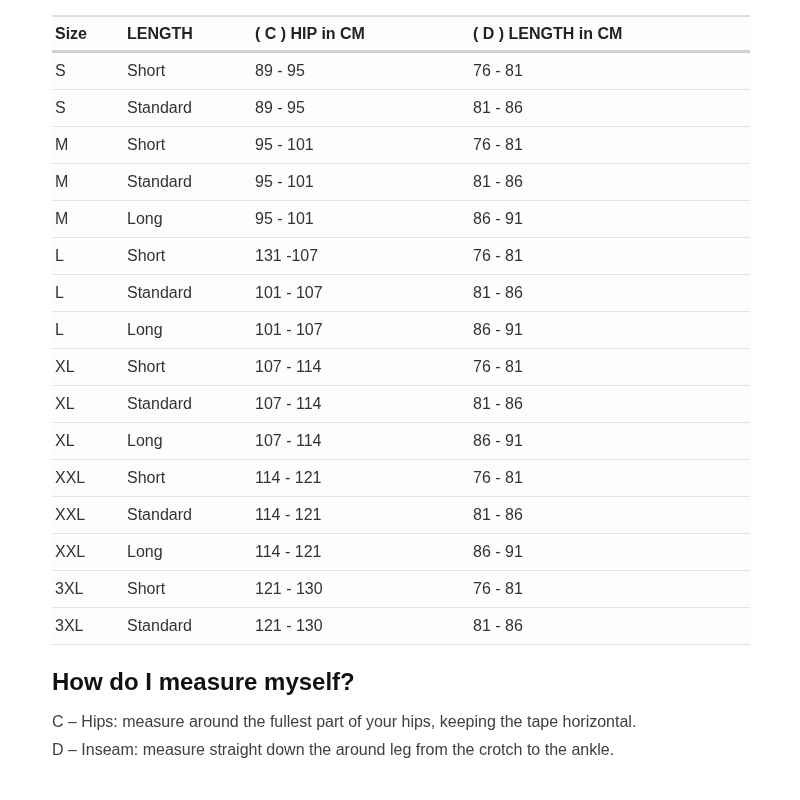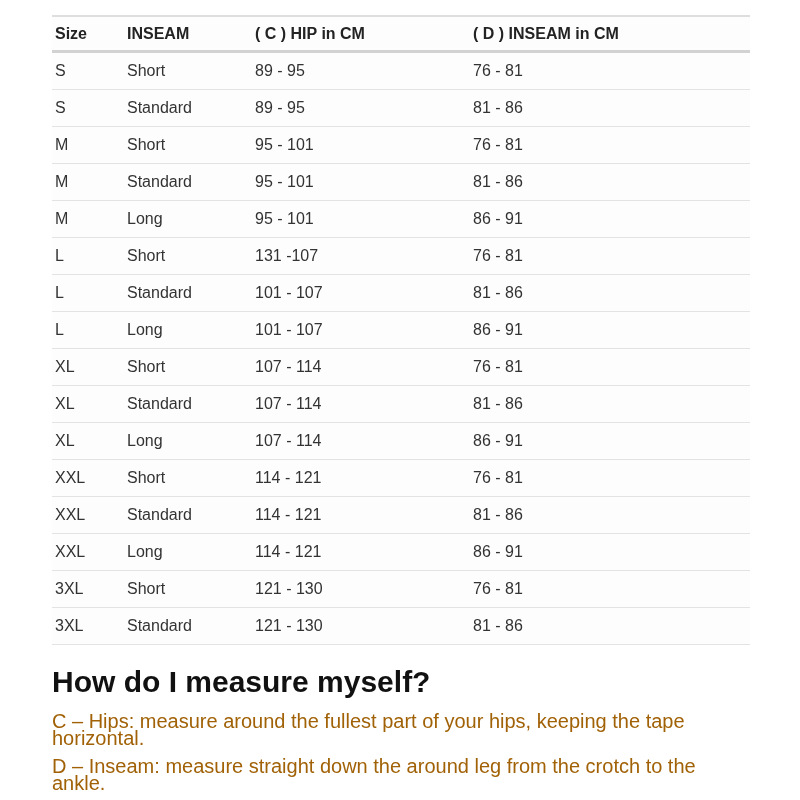--- a/index.html
+++ b/index.html
@@ -46,51 +46,51 @@
     border-bottom: 1px solid #e3e3e3;
     white-space: nowrap;
   }
   .col-size   { width: 72px;  }
   .col-length { width: 128px; }
   .col-hip    { width: 218px; }
   .col-inseam { width: 280px; }
 
   h2.measure-heading {
     margin: 21px 0 15px 0;
-    font-size: 30px;
+    font-size: 24px;
     line-height: 32px;
     font-weight: bold;
     color: #111111;
     letter-spacing: 0;
   }
   p.measure-line {
     margin: 0 0 11px 0;
-    font-size: 20px;
+    font-size: 16px;
     line-height: 17px;
-    color: #a16207;
+    color: #404040;
   }
 </style>
 </head>
 <body>
 
 <div class="page">
 
   <table class="size-chart">
     <colgroup>
       <col class="col-size">
       <col class="col-length">
       <col class="col-hip">
       <col class="col-inseam">
     </colgroup>
     <thead>
       <tr>
         <th>Size</th>
-        <th>INSEAM</th>
+        <th>LENGTH</th>
         <th>( C ) HIP in CM</th>
-        <th>( D ) INSEAM in CM</th>
+        <th>( D ) LENGTH in CM</th>
       </tr>
     </thead>
     <tbody>
         <tr>
           <td>S</td>
           <td>Short</td>
           <td>89 - 95</td>
           <td>76 - 81</td>
         </tr>
         <tr>

